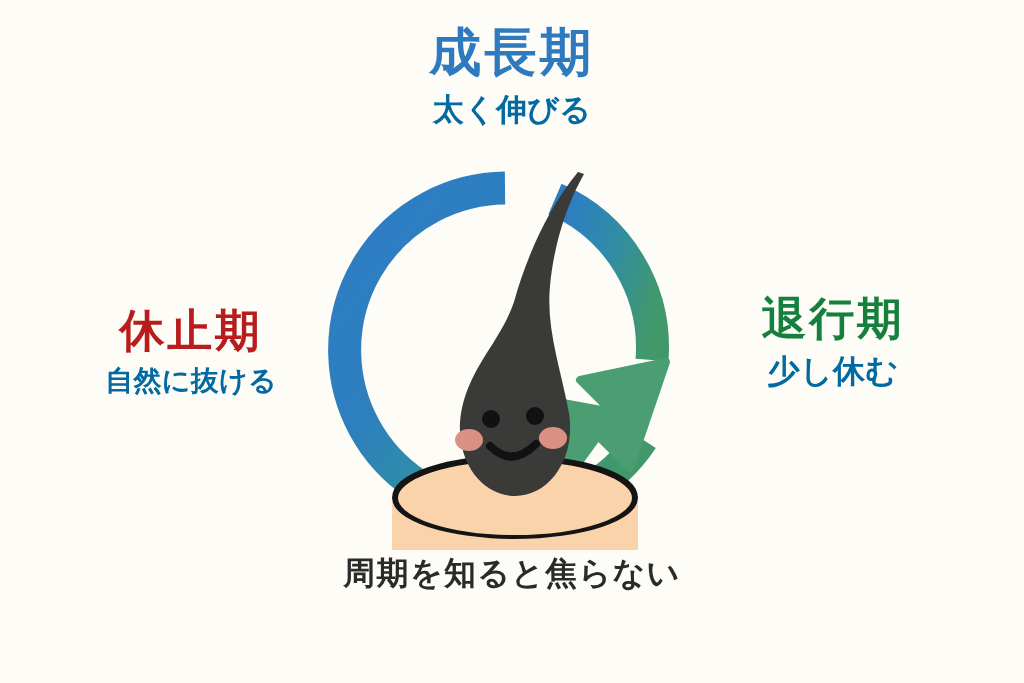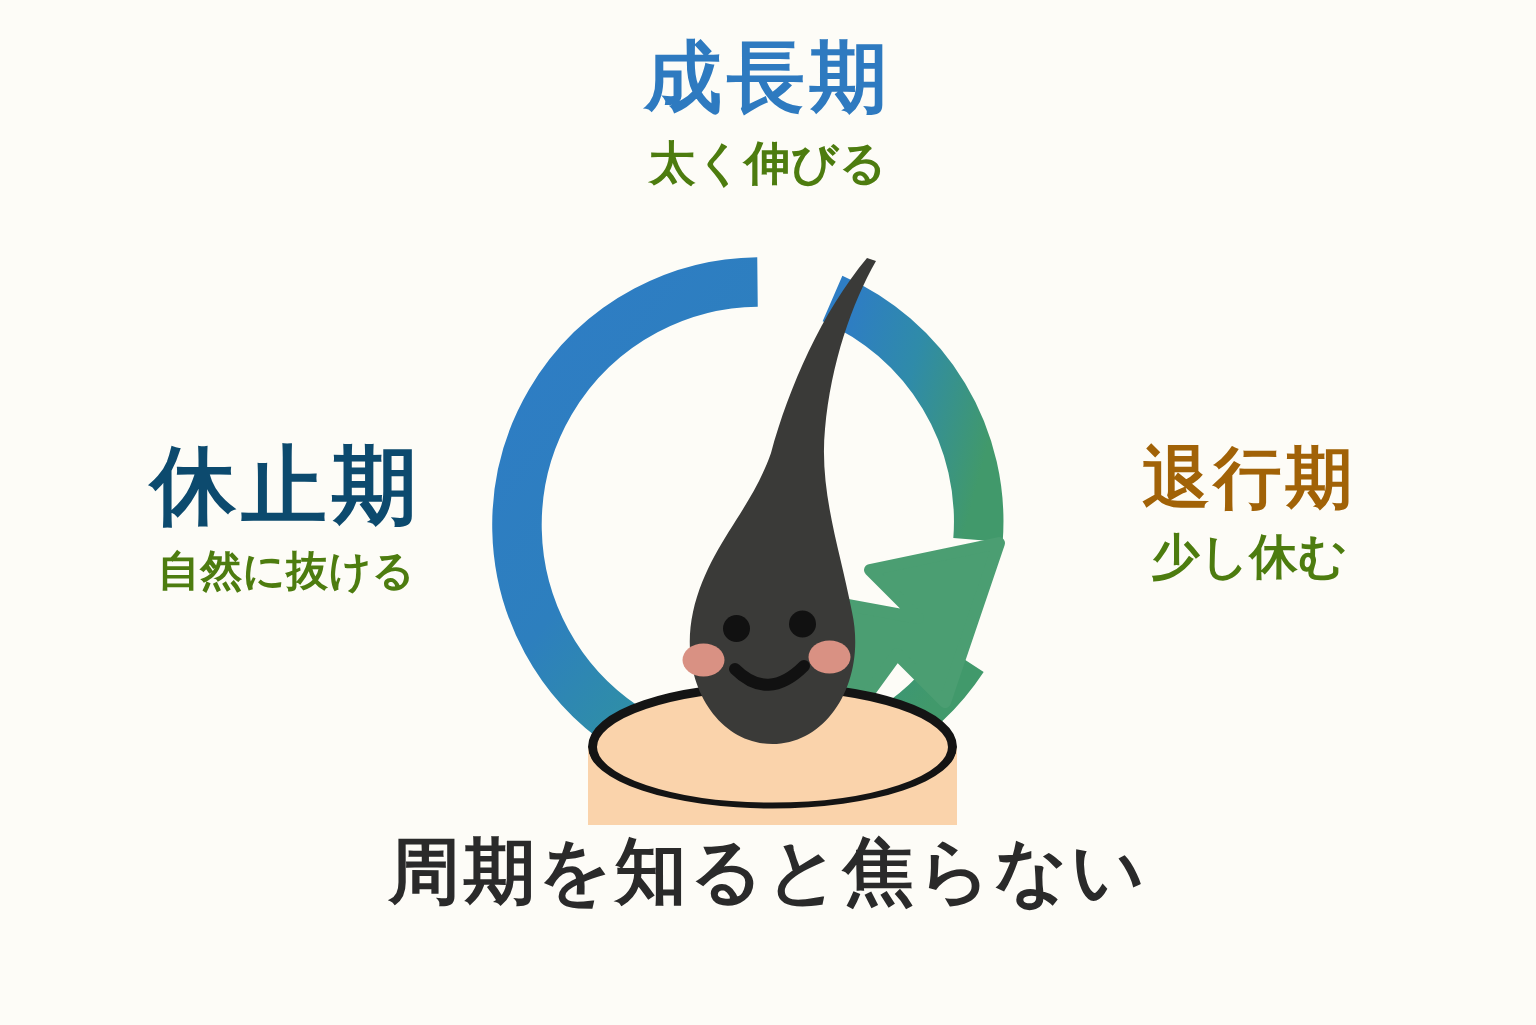--- a/index.html
+++ b/index.html
@@ -30,21 +30,21 @@
     user-select: none;
   }
   .label-title {
     font-weight: 700;
     letter-spacing: 0.06em;
     margin: 0;
     white-space: nowrap;
   }
   .label-sub {
     font-weight: 700;
-    color: #4d7c0f;
+    color: #0369a1;
     margin: 0;
     white-space: nowrap;
     letter-spacing: 0.01em;
   }
 
   
   #growth-block {
     top: 26px;
     left: 0;
     width: 1024px;
@@ -58,52 +58,53 @@
     margin-top: 16px;
   }
 
   
   #resting-block {
     top: 296px;
     left: 58px;
     width: 266px;
   }
   #resting-block .label-title {
-    font-size: 57px;
-    color: #0c4a6e;
+    font-size: 45px;
+    color: #b91c1c;
+    margin-top: 12px;
   }
   #resting-block .label-sub {
     font-size: 28px;
     margin-top: 14px;
     text-align: center;
   }
 
   
   #regression-block {
     top: 296px;
     left: 700px;
     width: 266px;
   }
   #regression-block .label-title {
     font-size: 45px;
-    color: #a16207;
+    color: #15803d;
   }
   #regression-block .label-sub {
     font-size: 32px;
     margin-top: 14px;
   }
 
   
   #caption-block {
     top: 557px;
     left: 0;
     width: 1024px;
   }
   #caption-block .caption-text {
-    font-size: 48px;
+    font-size: 32px;
     font-weight: 700;
     color: #2a2a2a;
     margin: 0;
     letter-spacing: 0.04em;
     white-space: nowrap;
   }
 
   
   #cycle-figure {
     position: absolute;

